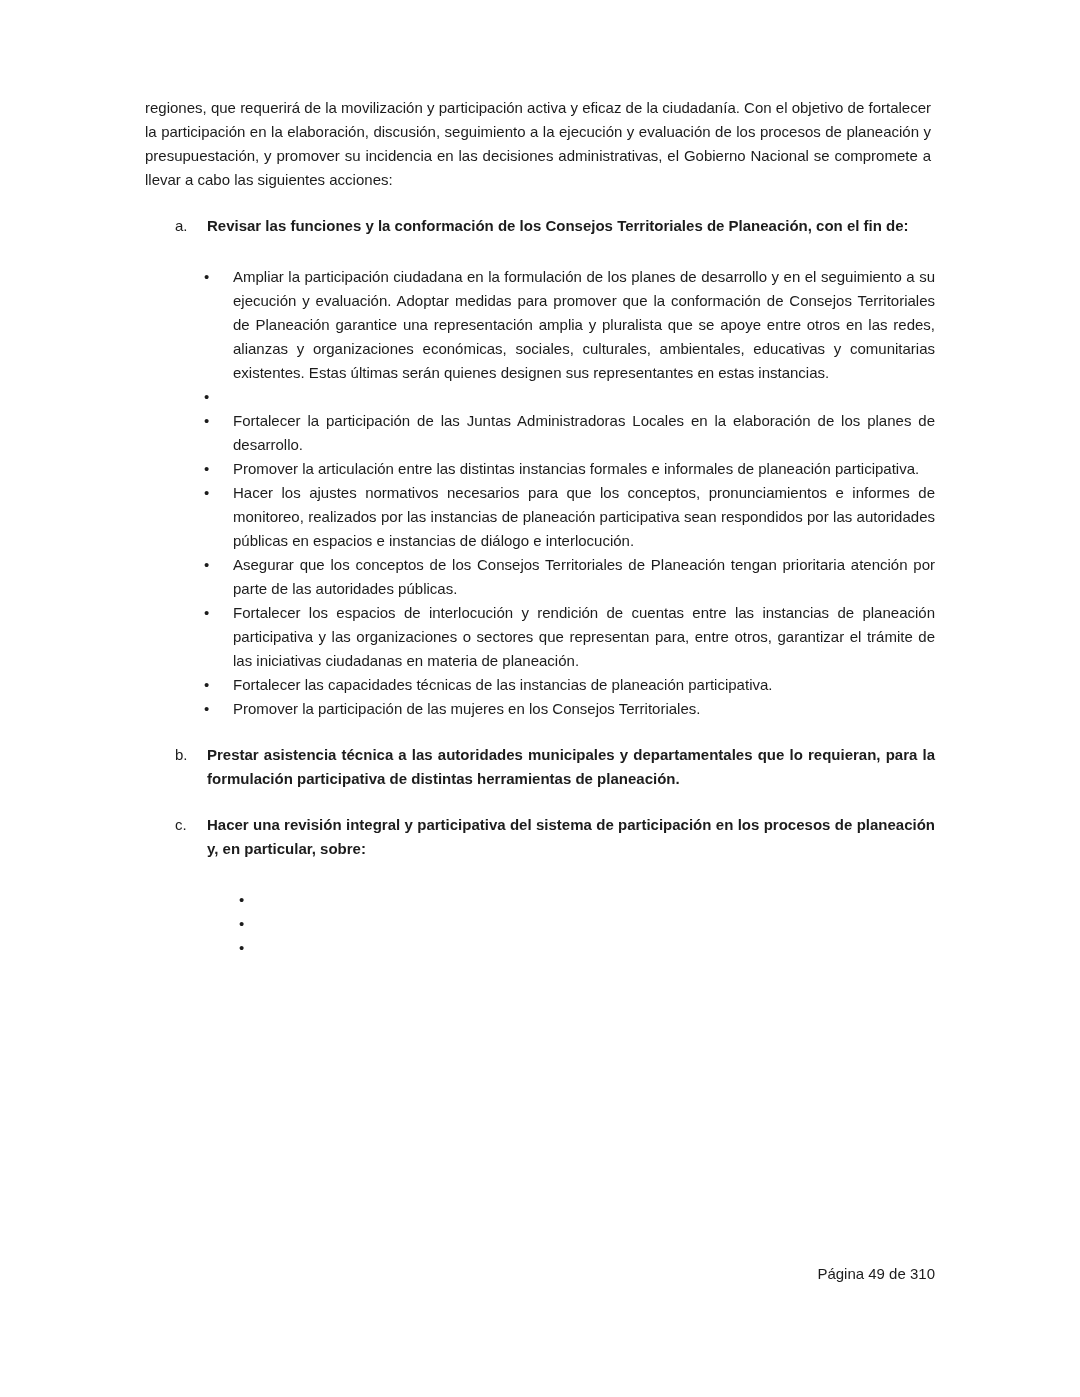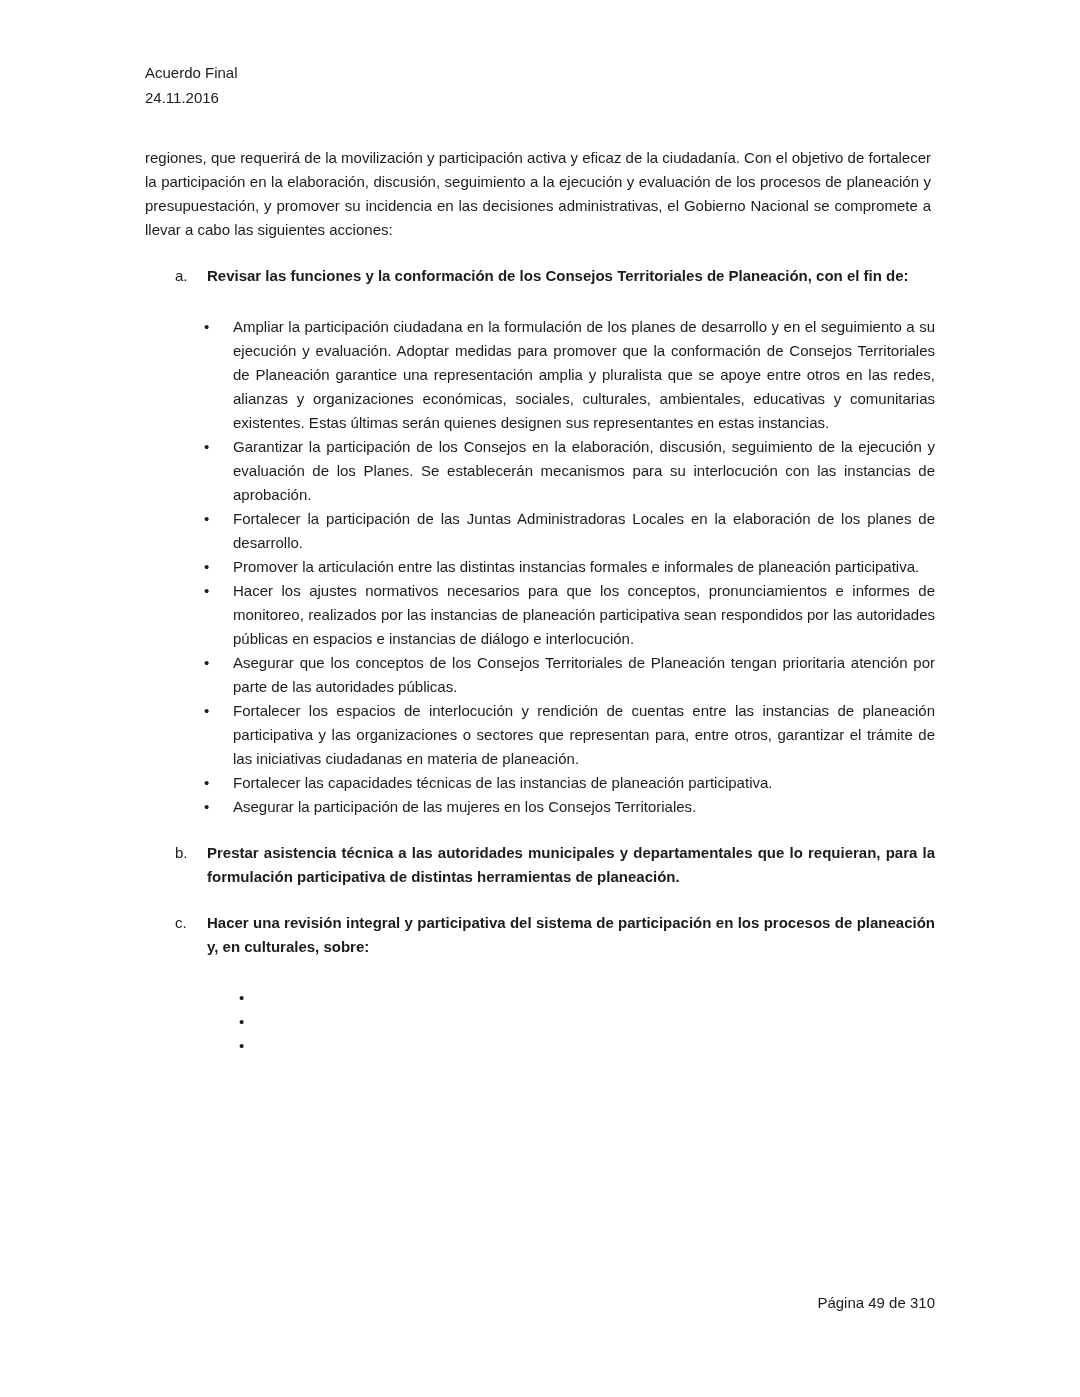--- a/index.html
+++ b/index.html
@@ -46,51 +46,46 @@
     flex: 0 0 29px;
   }
   .bullet-item .bullet-text {
     flex: 1;
     text-align: justify;
   }
   .bullet-list.level2 .bullet-item { padding-left: 94px; }
   .bullet-list.level2 .marker { flex: 0 0 27px; }
   .page-footer {
     position: absolute;
-    top: 1291px;
+    top: 1262px;
     right: 145px;
     text-align: right;
   }
 </style>
 </head>
 <body>
 
 <div class="page">
   <div class="content">
 
-    <div class="doc-header">
-      <div>Acuerdo Final</div>
-      <div>24.11.2016</div>
-    </div>
 
     <p class="para">regiones, que requerirá de la movilización y participación activa y eficaz de la ciudadanía. Con el objetivo de fortalecer la participación en la elaboración, discusión, seguimiento a la ejecución y evaluación de los procesos de planeación y presupuestación, y promover su incidencia en las decisiones administrativas, el Gobierno Nacional se compromete a llevar a cabo las siguientes acciones:</p>
 
     <div class="lettered-item">
       <span class="item-label">a.</span>
       <span class="item-text">Revisar las funciones y la conformación de los Consejos Territoriales de Planeación, con el fin de:</span>
     </div>
 
     <div class="bullet-list level1">
       <div class="bullet-item">
         <span class="marker">•</span>
         <span class="bullet-text">Ampliar la participación ciudadana en la formulación de los planes de desarrollo y en el seguimiento a su ejecución y evaluación. Adoptar medidas para promover que la conformación de Consejos Territoriales de Planeación garantice una representación amplia y pluralista que se apoye entre otros en las redes, alianzas y organizaciones económicas, sociales, culturales, ambientales, educativas y comunitarias existentes. Estas últimas serán quienes designen sus representantes en estas instancias.</span>
       </div>
       <div class="bullet-item">
         <span class="marker">•</span>
-        <span class="bullet-text">Garantizar la participación de los Consejos en la elaboración, discusión, seguimiento de la ejecución y evaluación de los Planes. Se establecerán mecanismos para su interlocución con las instancias de aprobación.</span>
       </div>
       <div class="bullet-item">
         <span class="marker">•</span>
         <span class="bullet-text">Fortalecer la participación de las Juntas Administradoras Locales en la elaboración de los planes de desarrollo.</span>
       </div>
       <div class="bullet-item">
         <span class="marker">•</span>
         <span class="bullet-text">Promover la articulación entre las distintas instancias formales e informales de planeación participativa.</span>
       </div>
       <div class="bullet-item">
@@ -104,32 +99,32 @@
       <div class="bullet-item">
         <span class="marker">•</span>
         <span class="bullet-text">Fortalecer los espacios de interlocución y rendición de cuentas entre las instancias de planeación participativa y las organizaciones o sectores que representan para, entre otros, garantizar el trámite de las iniciativas ciudadanas en materia de planeación.</span>
       </div>
       <div class="bullet-item">
         <span class="marker">•</span>
         <span class="bullet-text">Fortalecer las capacidades técnicas de las instancias de planeación participativa.</span>
       </div>
       <div class="bullet-item">
         <span class="marker">•</span>
-        <span class="bullet-text">Asegurar la participación de las mujeres en los Consejos Territoriales.</span>
+        <span class="bullet-text">Promover la participación de las mujeres en los Consejos Territoriales.</span>
       </div>
     </div>
 
     <div class="lettered-item">
       <span class="item-label">b.</span>
       <span class="item-text">Prestar asistencia técnica a las autoridades municipales y departamentales que lo requieran, para la formulación participativa de distintas herramientas de planeación.</span>
     </div>
 
     <div class="lettered-item">
       <span class="item-label">c.</span>
-      <span class="item-text">Hacer una revisión integral y participativa del sistema de participación en los procesos de planeación y, en culturales, sobre:</span>
+      <span class="item-text">Hacer una revisión integral y participativa del sistema de participación en los procesos de planeación y, en particular, sobre:</span>
     </div>
 
     <div class="bullet-list level2">
       <div class="bullet-item">
         <span class="marker">•</span>
       </div>
       <div class="bullet-item">
         <span class="marker">•</span>
       </div>
       <div class="bullet-item">

